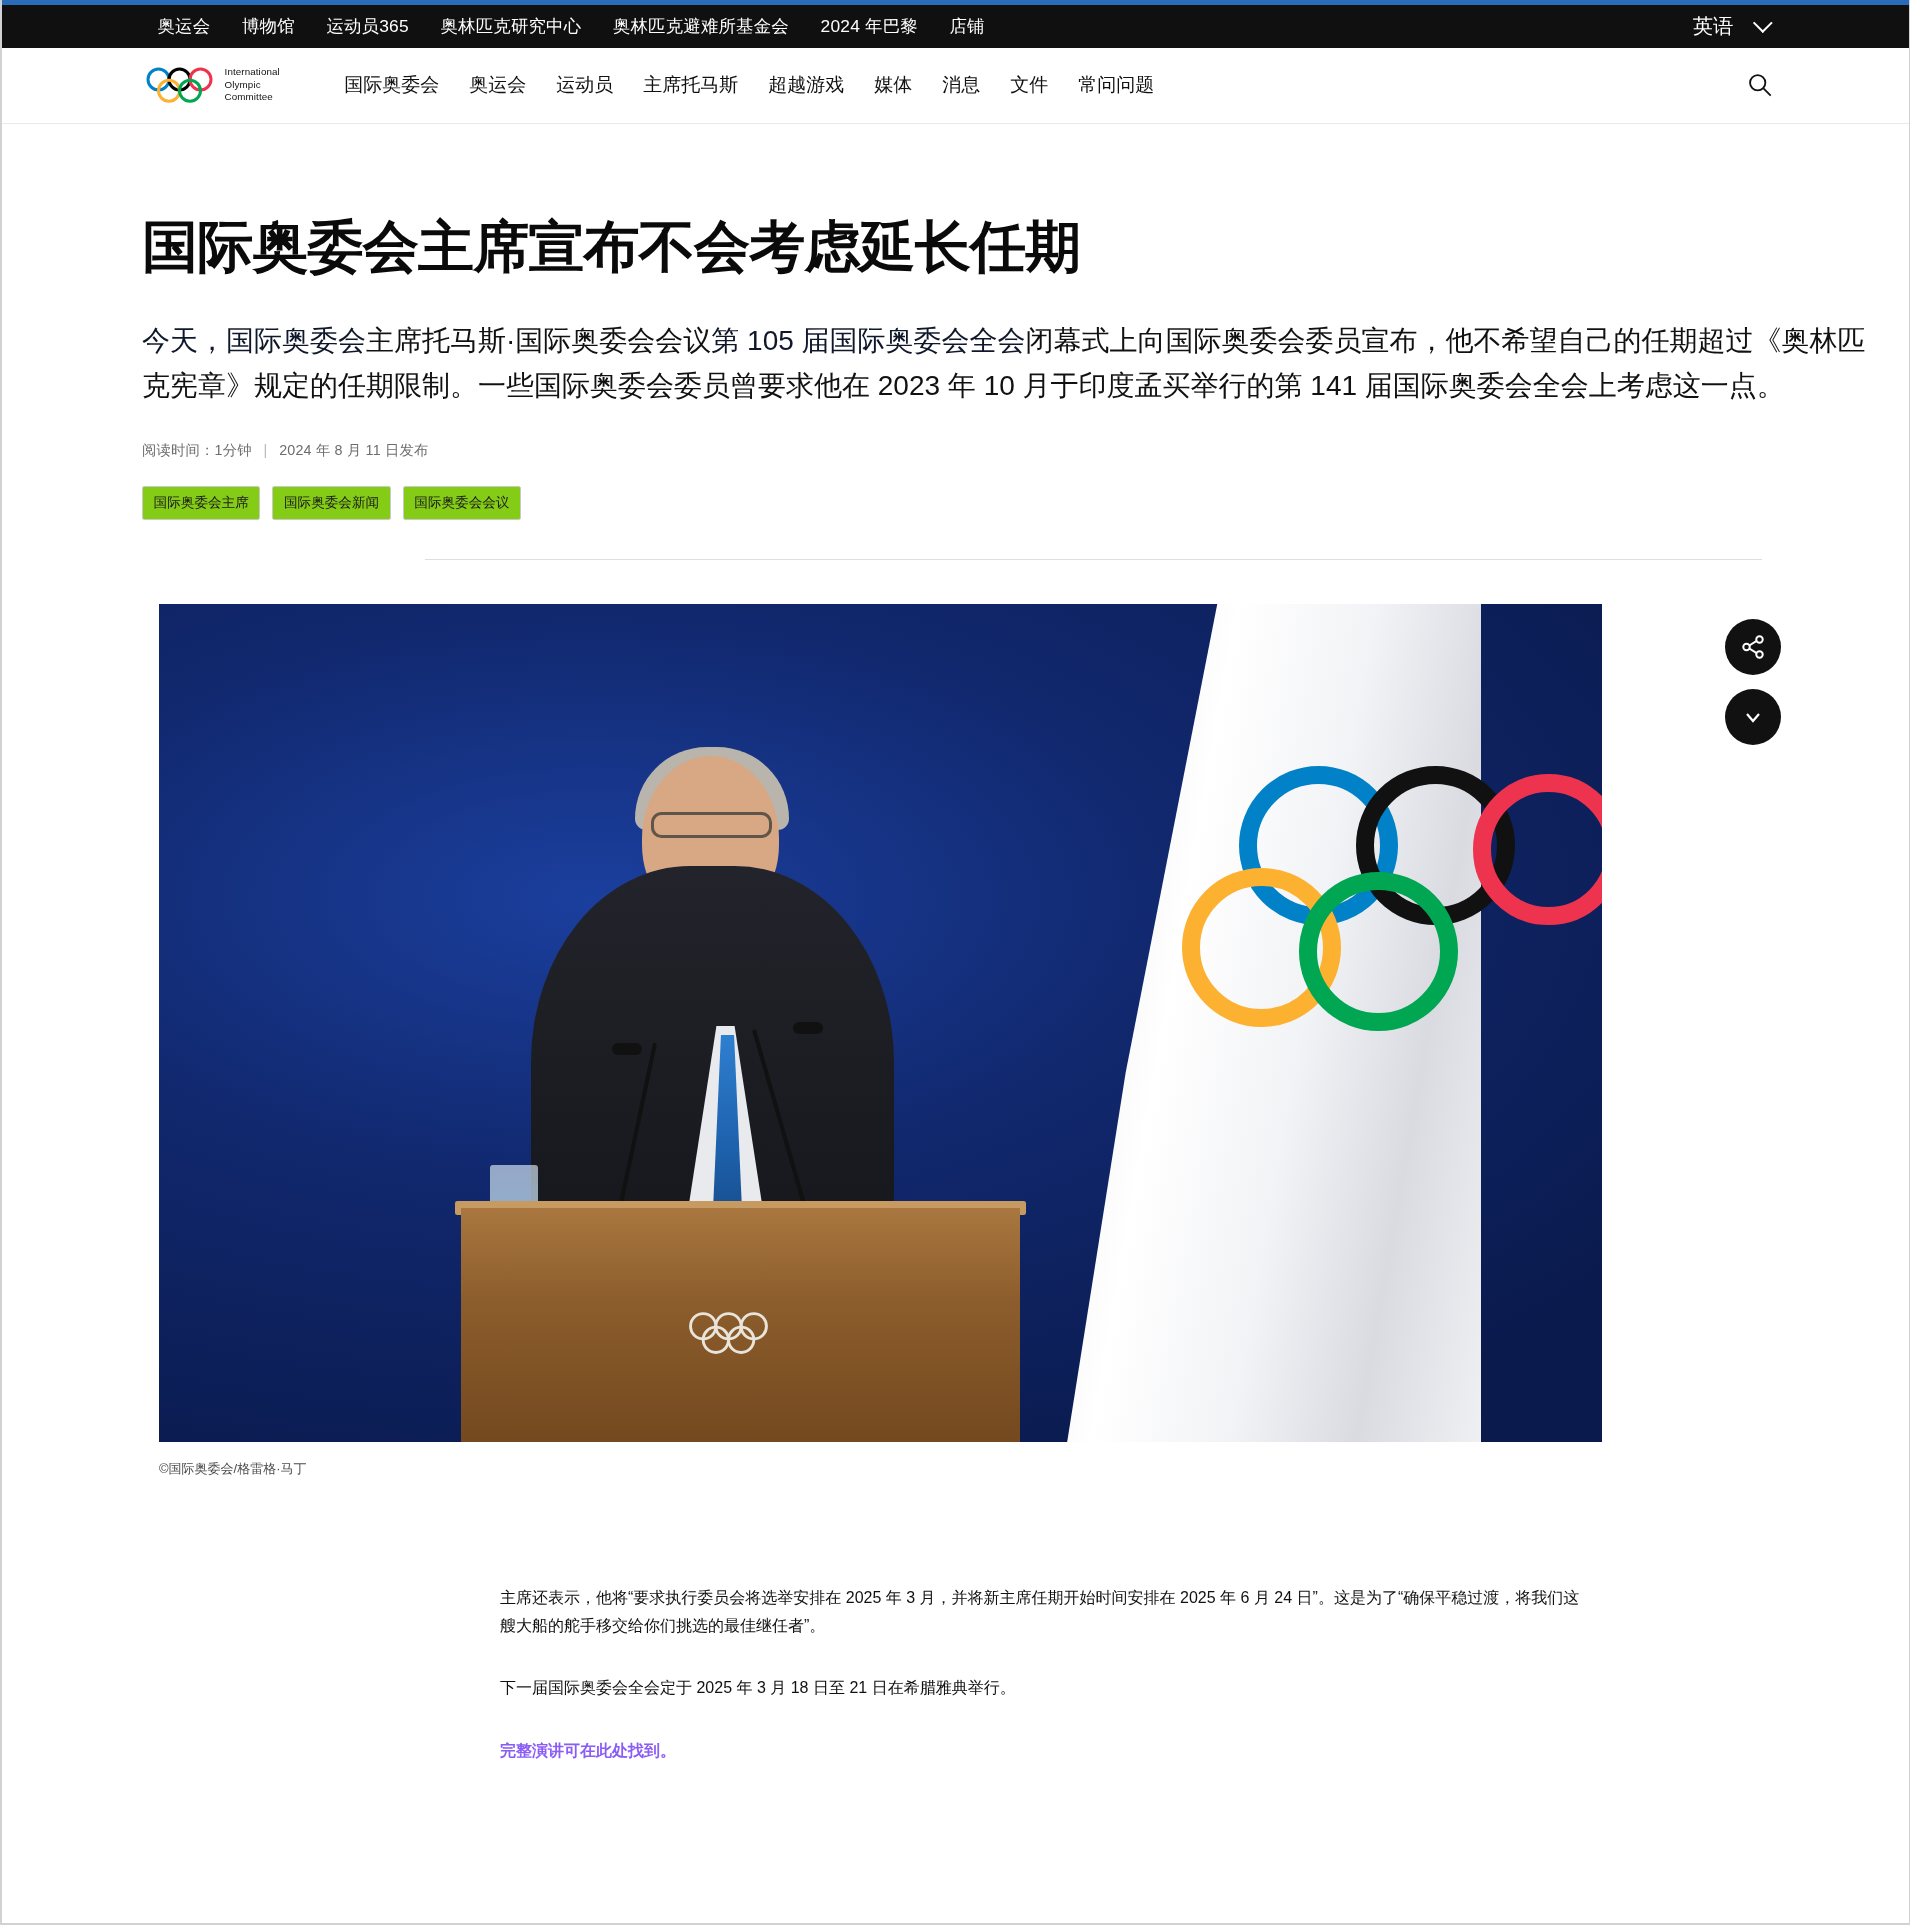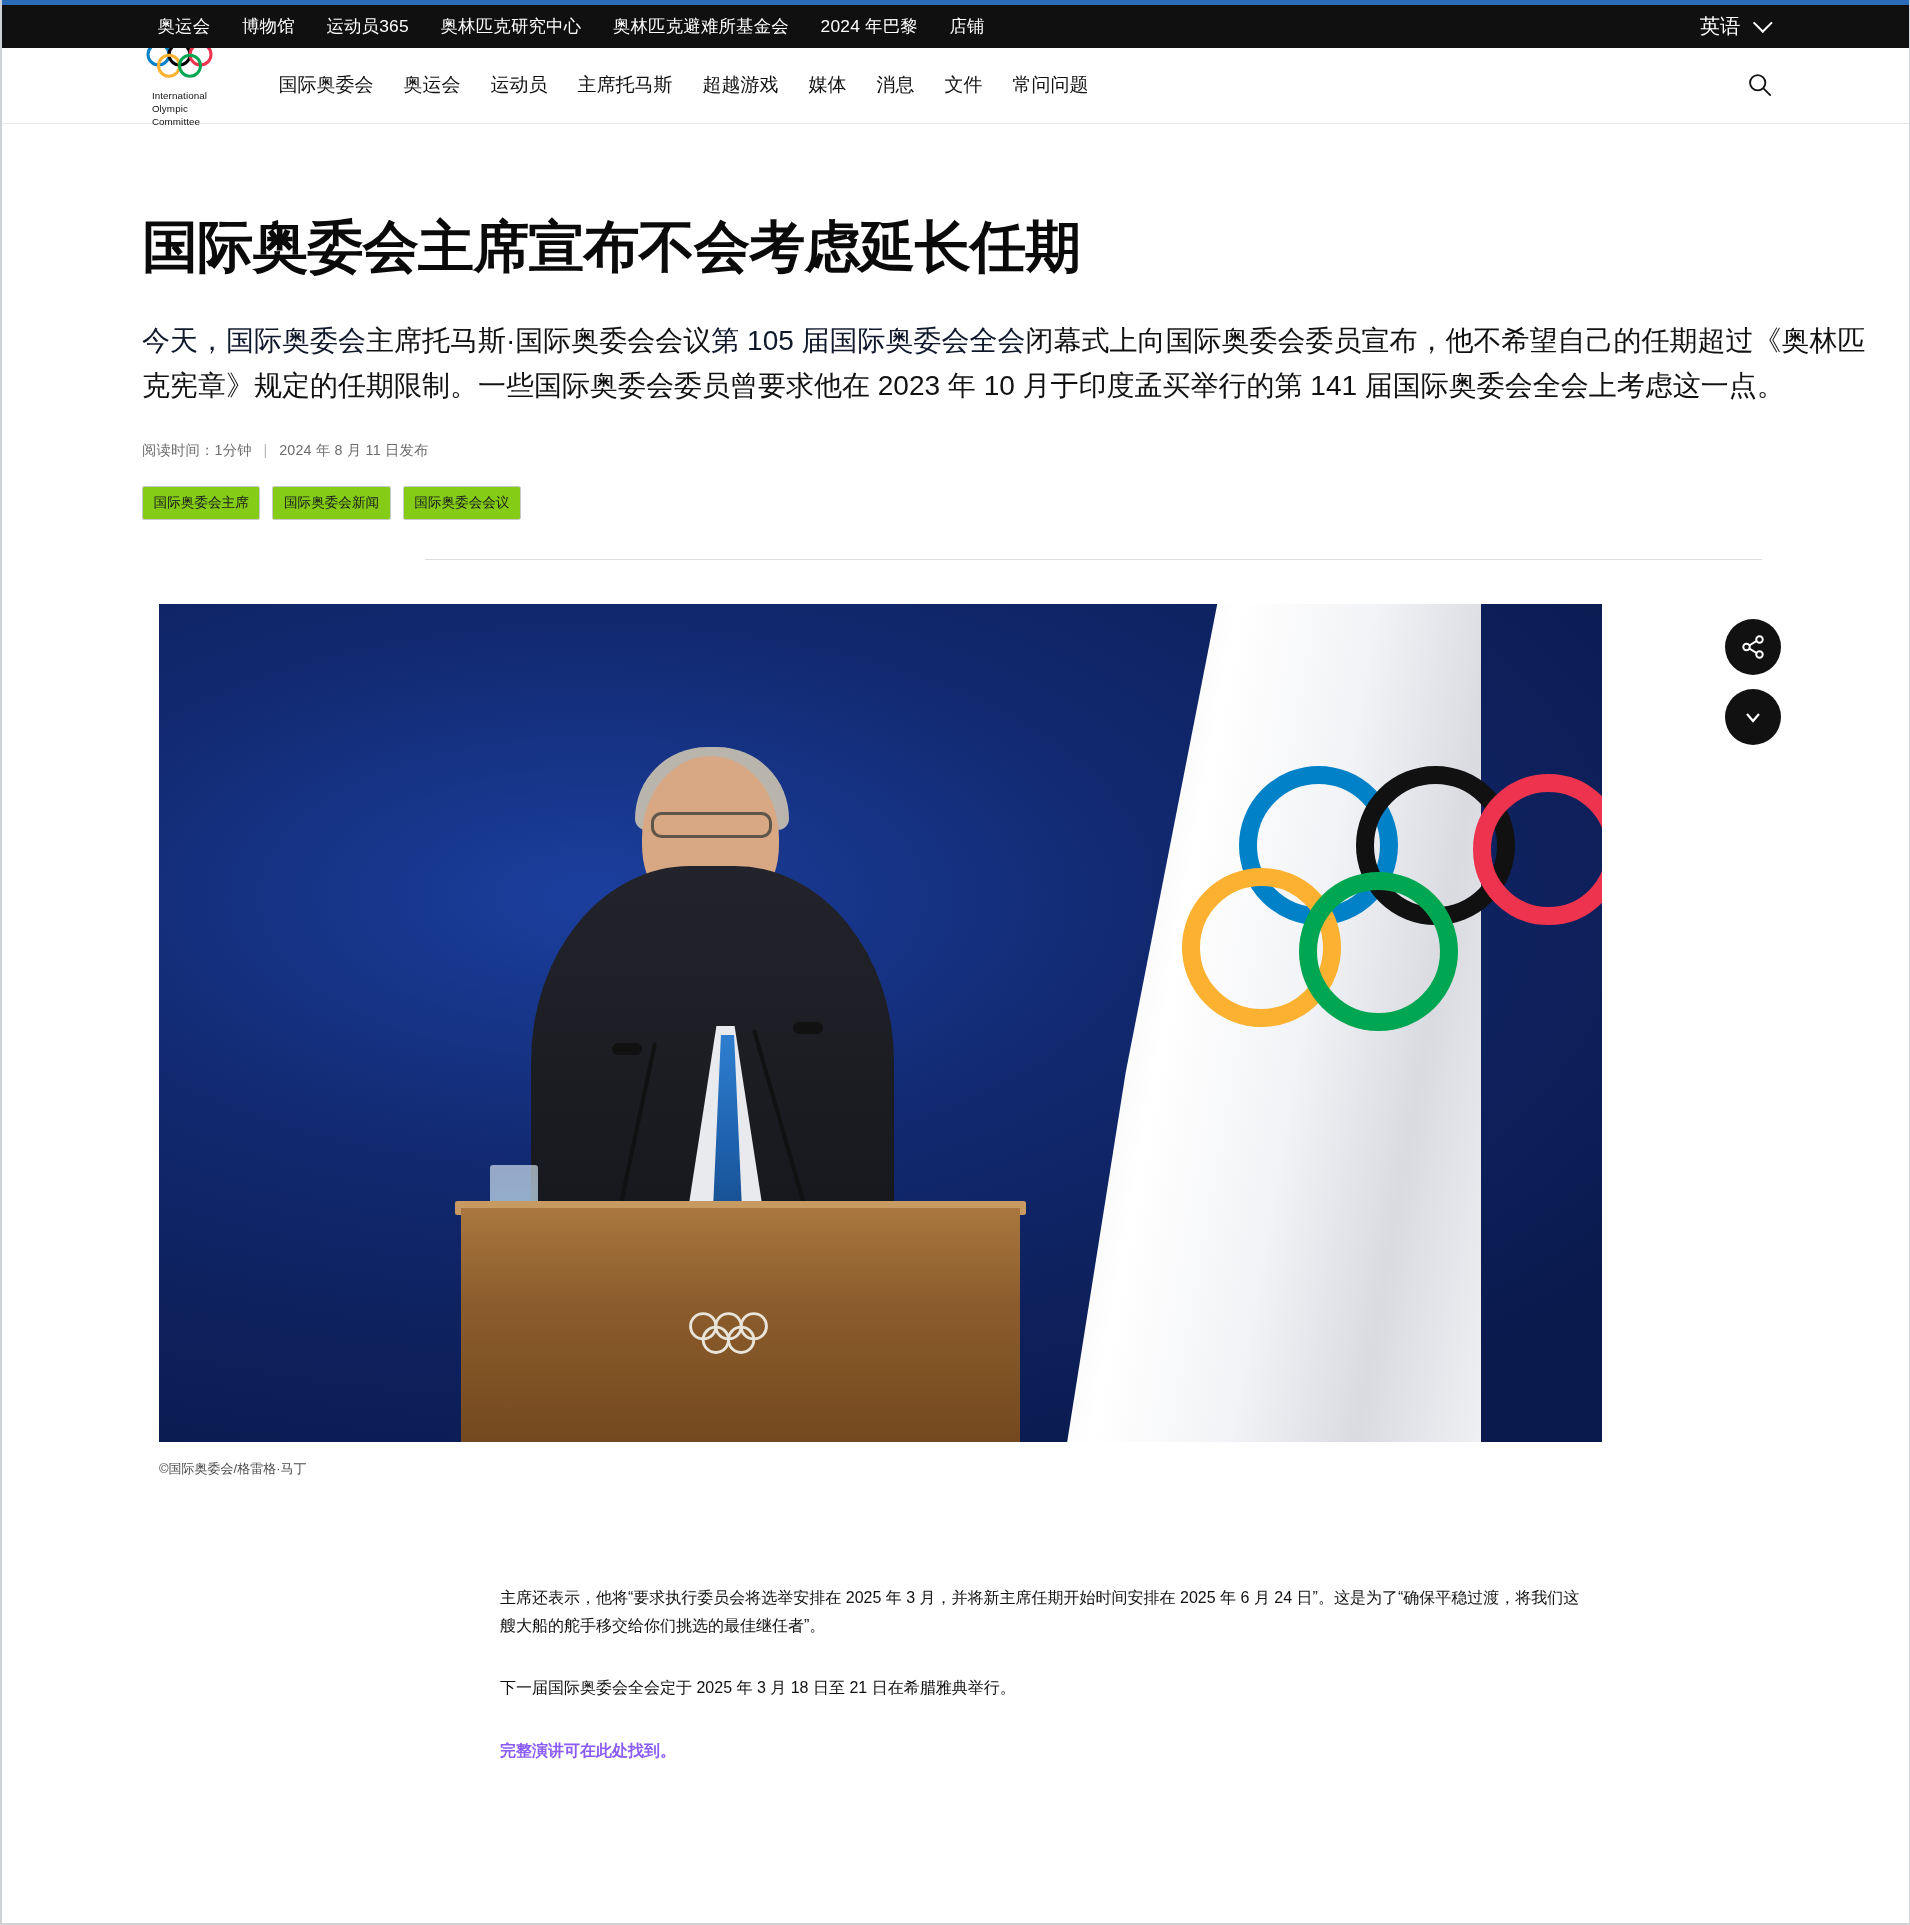--- a/index.html
+++ b/index.html
@@ -46,21 +46,21 @@
     color: #ffffff;
     letter-spacing: 0.2px;
     white-space: nowrap;
     cursor: pointer;
     padding: 3px 4.5px;
   }
   .utility-right {
     margin-left: auto;
     display: flex;
     align-items: center;
-    gap: 16px;
+    gap: 23px;
     padding-right: 113px;
     justify-content: center;
   }
   .lang-label { font-size: 20.4px; color: #ffffff; }
   .chev {
     width: 13.6px; height: 13.6px;
     border-right: 2.3px solid #ffffff;
     border-bottom: 2.3px solid #ffffff;
     transform: rotate(45deg);
     margin-top: -6px;
@@ -73,21 +73,20 @@
     align-items: center;
     padding: 0 26px 0 143px;
     border-bottom: 0.8px solid #e9e9e9;
     background: #ffffff;
   }
   .brand {
     display: flex;
     align-items: center;
     gap: 10.6px;
     margin-right: 63px;
-    flex-direction: column;
   }
   .brand-rings { width: 69px; height: 39px; }
   .brand-text {
     font-size: 9.8px;
     line-height: 1.32;
     color: #111;
     letter-spacing: 0.1px;
   }
   .nav-links {
     display: flex;

